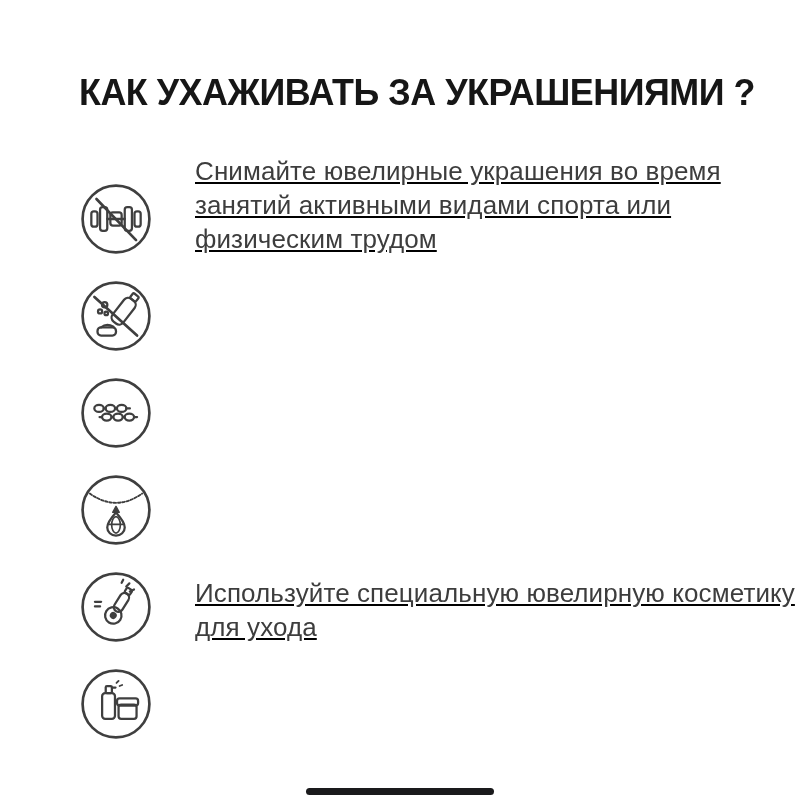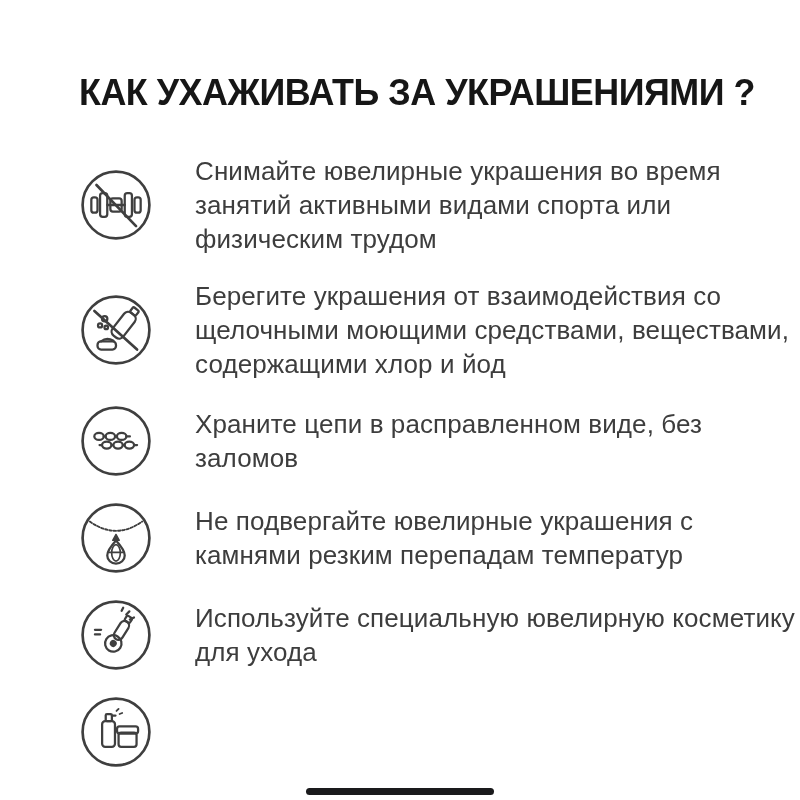--- a/index.html
+++ b/index.html
@@ -24,22 +24,23 @@
   }
   .tips {
     margin: 40px 0 0 48px;
     width: 716px;
     display: flex;
     flex-direction: column;
     gap: 23px;
   }
   .tip {
     display: flex;
-    align-items: center;
+    align-items: flex-end;
     gap: 42px;
+    text-decoration: underline;
   }
   .tip-icon {
     flex: 0 0 74px;
     width: 74px; height: 74px;
   }
   .tip-icon svg { display: block; }
   .tip-text {
     font-size: 26px;
     line-height: 34px;
     color: #3d3d3d;
@@ -95,23 +96,20 @@
             </g>
             <circle cx="25" cy="25" r="2.6"></circle>
             <circle cx="20.5" cy="31.5" r="2"></circle>
             <circle cx="26.5" cy="33.5" r="1.7"></circle>
             <rect x="18" y="47" width="18" height="8" rx="3.5"></rect>
             <path d="M21.5,47 Q27,42.5 33.5,46.5"></path>
             <line x1="15" y1="17.5" x2="56.5" y2="55" stroke-width="2.6"></line>
           </g>
         </svg>
       </span>
-      <div class="tip-text">Берегите украшения от взаимодействия со
-щелочными моющими средствами, веществами,
-содержащими хлор и йод</div>
     </div>
 
     <div class="tip">
       <span class="tip-icon">
         <svg viewBox="0 0 72 72" width="74" height="74">
           <g stroke="#3f3f3f" fill="none" stroke-width="2.2" stroke-linecap="round" stroke-linejoin="round">
             <circle cx="36" cy="36" r="32.5" stroke-width="2.6"></circle>
             <ellipse cx="19.5" cy="31.5" rx="4.6" ry="3.4"></ellipse>
             <ellipse cx="30.5" cy="31.5" rx="4.6" ry="3.4"></ellipse>
             <ellipse cx="41.5" cy="31.5" rx="4.6" ry="3.4"></ellipse>
@@ -121,39 +119,35 @@
             <ellipse cx="27" cy="40" rx="4.6" ry="3.4"></ellipse>
             <ellipse cx="38" cy="40" rx="4.6" ry="3.4"></ellipse>
             <ellipse cx="49" cy="40" rx="4.6" ry="3.4"></ellipse>
             <line x1="20" y1="40" x2="22.4" y2="40"></line>
             <line x1="31.6" y1="40" x2="33.4" y2="40"></line>
             <line x1="42.6" y1="40" x2="44.4" y2="40"></line>
             <line x1="53.6" y1="40" x2="56.5" y2="40"></line>
           </g>
         </svg>
       </span>
-      <div class="tip-text">Храните цепи в расправленном виде, без
-заломов</div>
     </div>
 
     <div class="tip">
       <span class="tip-icon">
         <svg viewBox="0 0 72 72" width="74" height="74">
           <g stroke="#3f3f3f" fill="none" stroke-width="2.2" stroke-linecap="round" stroke-linejoin="round">
             <circle cx="36" cy="36" r="32.5" stroke-width="2.6"></circle>
             <path d="M10.5,20 Q36,38 61.5,20" stroke-width="1.8" stroke-dasharray="2.4 1.8"></path>
             <path d="M36,32.5 L32.8,38.2 L39.2,38.2 Z" fill="#3f3f3f" stroke-width="1.4"></path>
             <path d="M36,38.5 C31,44 27.5,48.5 27.5,53 a8.5,8 0 0 0 17,0 C44.5,48.5 41,44 36,38.5 Z"></path>
             <ellipse cx="36" cy="50.5" rx="4.2" ry="8" stroke-width="1.6"></ellipse>
             <line x1="28.5" y1="50" x2="43.5" y2="50" stroke-width="1.6"></line>
           </g>
         </svg>
       </span>
-      <div class="tip-text">Не подвергайте ювелирные украшения с
-камнями резким перепадам температур</div>
     </div>
 
     <div class="tip">
       <span class="tip-icon">
         <svg viewBox="0 0 72 72" width="74" height="74">
           <g stroke="#3f3f3f" fill="none" stroke-width="2.2" stroke-linecap="round" stroke-linejoin="round">
             <circle cx="36" cy="36" r="32.5" stroke-width="2.6"></circle>
             <g transform="rotate(32 36 40)">
               <rect x="31.5" y="20" width="9" height="20" rx="4.5"></rect>
               <circle cx="36" cy="45" r="8"></circle>

